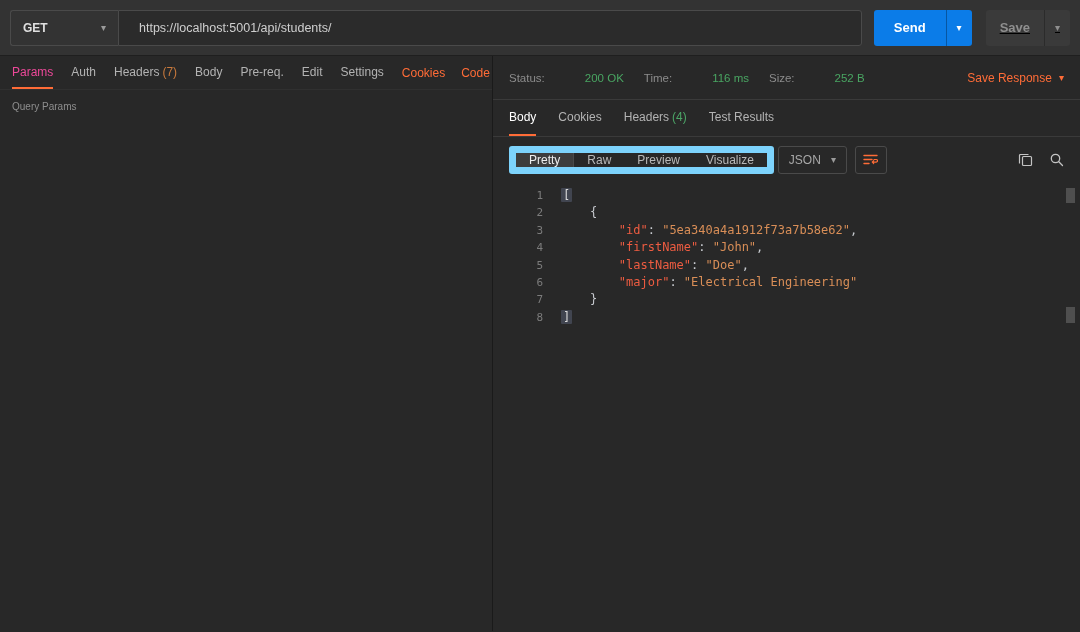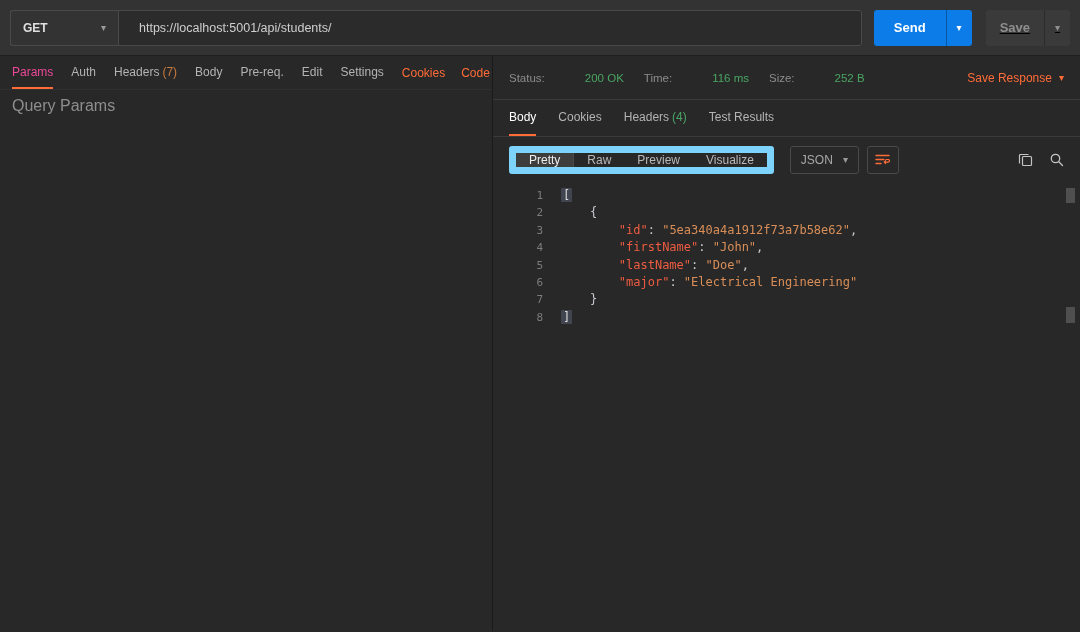--- a/index.html
+++ b/index.html
@@ -30,21 +30,21 @@
   
   .req-tabs { height:34px; display:flex; align-items:stretch; padding:0 12px; font-size:12px; color:#b3b3b3; border-bottom:1px solid #303030; }
   .req-tab { display:flex; align-items:center; margin-right:18px; border-bottom:2px solid transparent; cursor:pointer; white-space:nowrap; }
   .req-tab.active { color:#ec4899; border-bottom-color:#ff6c37; }
   .count-orange { color:#c97a3d; margin-left:3px; }
   .count-green { color:#4ca567; margin-left:3px; }
   .tab-links { margin-left:auto; display:flex; gap:16px; align-items:center; color:#ff6c37; }
   .tab-link { cursor:pointer; }
 
   
-  .qp-title { height:32px; display:flex; align-items:center; padding:0 12px; color:#8e8e8e; font-size:16px; }
+  .qp-title { height:32px; display:flex; align-items:center; padding:0 12px; color:#8e8e8e; font-size:10px; }
   .qp-table { border-top:1px solid #3a3a3a; font-size:12px; }
   .qp-row { display:flex; border-bottom:1px solid #3a3a3a; align-items:stretch; }
   .qp-row.header { height:27px; }
   .qp-row.data { height:30px; }
   .qp-cell { display:flex; align-items:center; padding:0 10px; border-right:1px solid #3a3a3a; min-width:0; }
   .c-check { width:18px; padding:0; }
   .c-key { width:95px; }
   .c-value { width:77px; }
   .c-desc { flex:1; }
   .header .qp-cell { font-size:10px; font-weight:700; color:#ababab; letter-spacing:0.4px; }
@@ -63,21 +63,21 @@
   
   .resp-tabs { height:37px; display:flex; align-items:stretch; padding:0 16px; font-size:12px; color:#b3b3b3; border-bottom:1px solid #3a3a3a; }
   .resp-tab { display:flex; align-items:center; margin-right:22px; border-bottom:2px solid transparent; cursor:pointer; white-space:nowrap; }
   .resp-tab.active { color:#ffffff; border-bottom-color:#ff6c37; }
 
   
   .body-toolbar { height:45px; display:flex; align-items:center; padding:0 16px; font-size:12px; color:#b9b9b9; }
   .view-group { display:flex; border:7px solid #7dd3fc; border-radius:3px; height:28px; overflow:hidden; }
   .view-item { padding:0 13px; display:flex; align-items:center; cursor:pointer; }
   .view-item.active { background:#3d3d3d; color:#ededed; border-right:1px solid #4a4a4a; }
-  .lang-select { margin-left:16px; height:28px; border:1px solid #4a4a4a; border-radius:3px; display:flex; align-items:center; gap:10px; padding:0 10px; color:#a8a8a8; cursor:pointer; }
+  .lang-select { margin-left:4px; height:28px; border:1px solid #4a4a4a; border-radius:3px; display:flex; align-items:center; gap:10px; padding:0 10px; color:#a8a8a8; cursor:pointer; }
   .wrap-btn { margin-left:8px; width:32px; height:28px; border:1px solid #4a4a4a; border-radius:3px; display:flex; align-items:center; justify-content:center; cursor:pointer; }
   .toolbar-icons { margin-left:auto; display:flex; gap:16px; align-items:center; }
   .icon-btn { cursor:pointer; display:flex; align-items:center; }
 
   
   .code-area { flex:1; position:relative; font-family:"DejaVu Sans Mono", monospace; font-size:12px; padding-top:5px; overflow:hidden; }
   .code-line { display:flex; line-height:17.4px; }
   .ln { width:68px; text-align:right; padding-right:18px; color:#7c7c7c; font-size:11px; flex-shrink:0; user-select:none; }
   .code-text { white-space:pre; color:#c8cbd0; }
   .seg-plain { color:#c8cbd0; }

